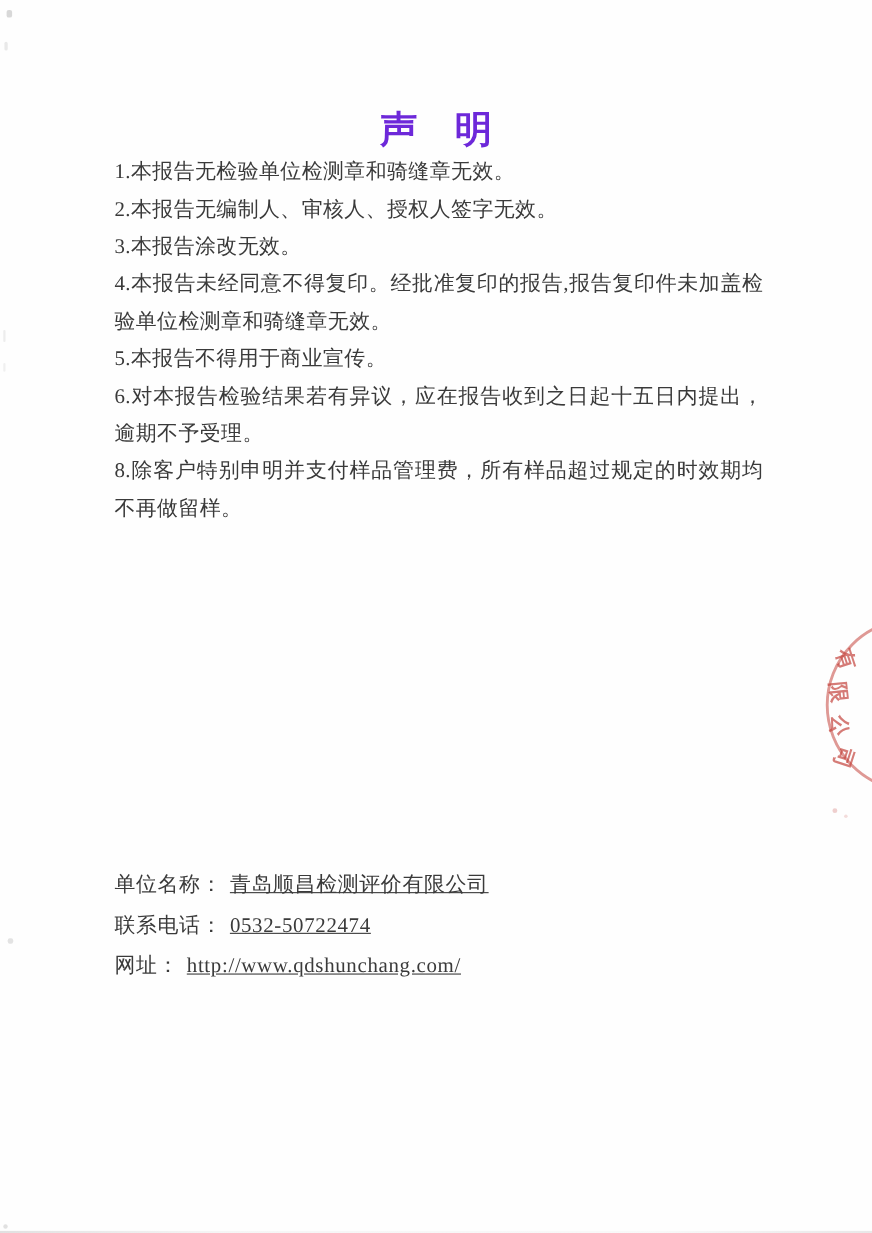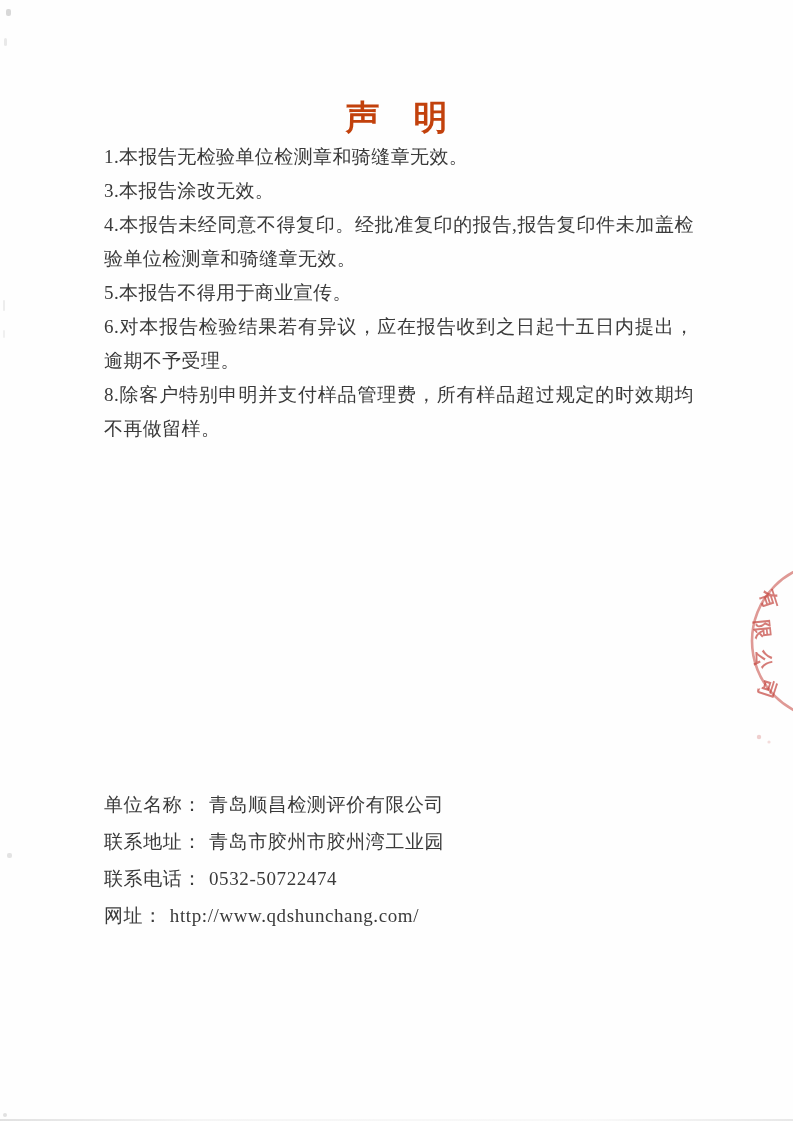--- a/index.html
+++ b/index.html
@@ -18,21 +18,21 @@
   }
   .title {
     position: absolute;
     top: 95px;
     left: 0;
     width: 100%;
     margin: 0;
     text-align: center;
     font-size: 34px;
     font-weight: 600;
-    color: #c2410c;
+    color: #6d28d9;
   }
   .items {
     position: absolute;
     left: 104px;
     top: 140px;
     width: 590px;
     font-size: 19px;
     line-height: 34px;
     letter-spacing: 0.4px;
     text-align: justify;
@@ -41,21 +41,21 @@
   .item { margin: 0; }
   .contact {
     position: absolute;
     left: 104px;
     top: 786px;
     font-size: 19px;
     line-height: 37px;
     letter-spacing: 0.6px;
   }
   .contact .row { white-space: nowrap; }
-  .contact .value { margin-left: 7px; }
+  .contact .value { margin-left: 7px; text-decoration: underline; }
   .seal {
     position: absolute;
     top: 553px;
     right: 0;
     width: 82px;
     height: 195px;
     overflow: hidden;
     pointer-events: none;
   }
   .seal svg { display: block; }
@@ -88,33 +88,31 @@
 </style>
 </head>
 <body>
 
 <div class="page">
 
   <h1 class="title">声　明</h1>
 
   <div class="items">
     <p class="item">1.本报告无检验单位检测章和骑缝章无效。</p>
+    <p class="item">2.本报告无编制人、审核人、授权人签字无效。</p>
     <p class="item">3.本报告涂改无效。</p>
     <p class="item">4.本报告未经同意不得复印。经批准复印的报告,报告复印件未加盖检验单位检测章和骑缝章无效。</p>
     <p class="item">5.本报告不得用于商业宣传。</p>
     <p class="item">6.对本报告检验结果若有异议，应在报告收到之日起十五日内提出，逾期不予受理。</p>
     <p class="item">8.除客户特别申明并支付样品管理费，所有样品超过规定的时效期均不再做留样。</p>
   </div>
 
   <div class="contact">
     <div class="row">
       <span class="label">单位名称：</span><span class="value">青岛顺昌检测评价有限公司</span>
-    </div>
-    <div class="row">
-      <span class="label">联系地址：</span><span class="value">青岛市胶州市胶州湾工业园</span>
     </div>
     <div class="row">
       <span class="label">联系电话：</span><span class="value">0532-50722474</span>
     </div>
     <div class="row">
       <span class="label">网址：</span><span class="value">http://www.qdshunchang.com/</span>
     </div>
   </div>
 
   <div class="seal">

